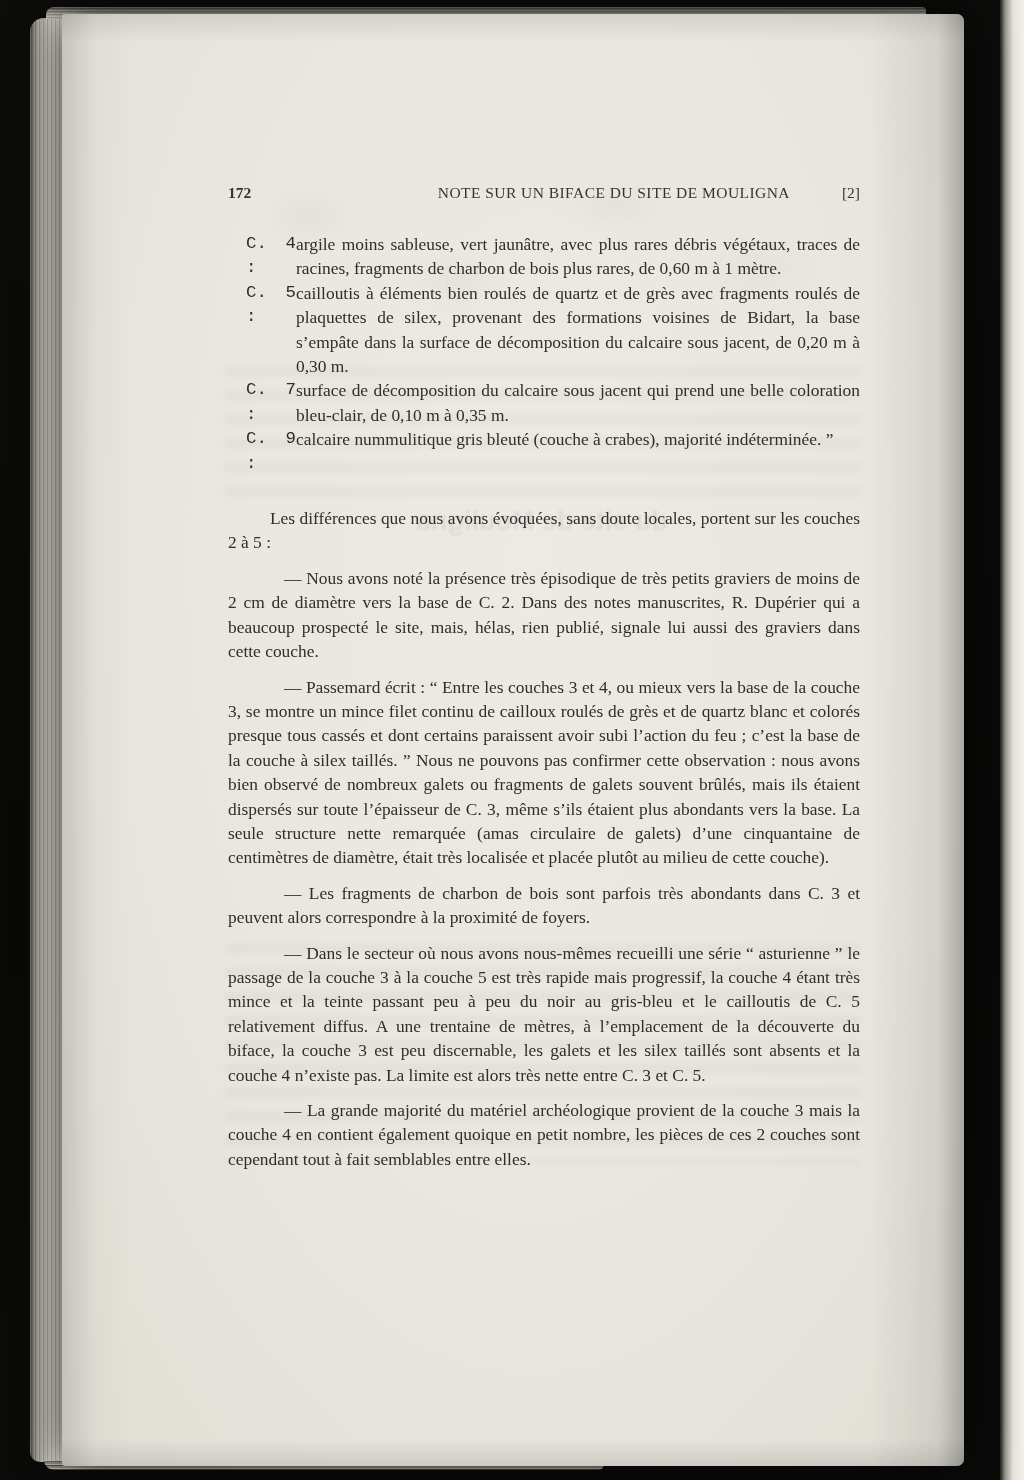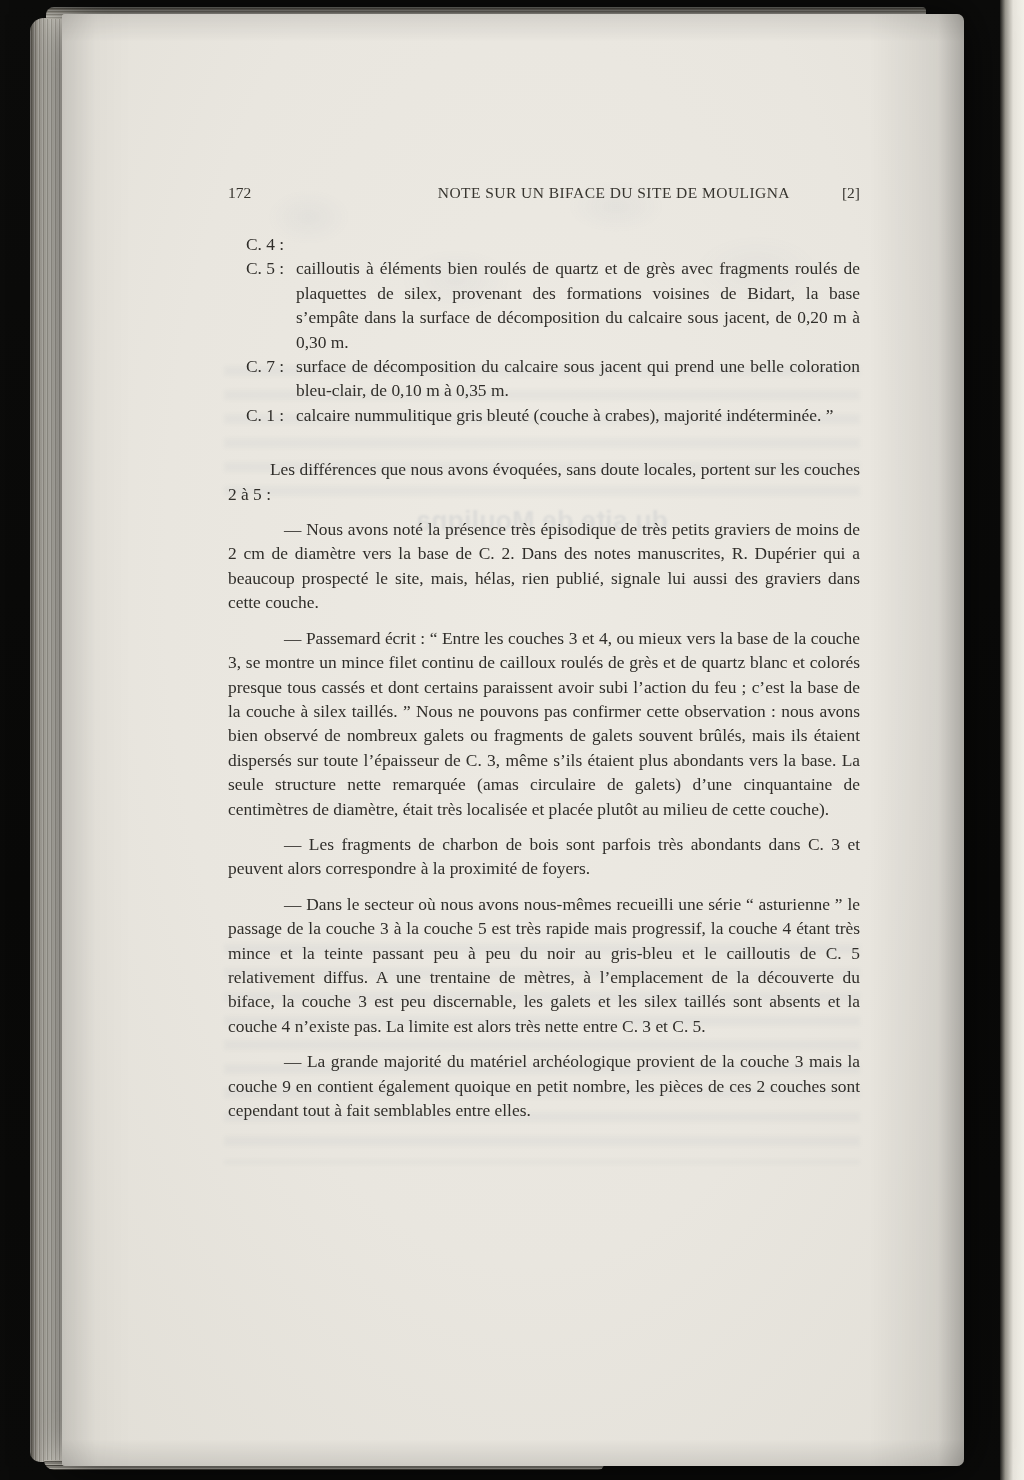--- a/index.html
+++ b/index.html
@@ -58,29 +58,29 @@
     color:#6d7d96; opacity:0.12; transform:scaleX(-1); filter:blur(1px); pointer-events:none; }
   .ghost-lines { position:absolute; width:636px; left:162px; pointer-events:none; opacity:0.045;
     background:repeating-linear-gradient(180deg, #56677f 0 10px, transparent 10px 24px);
     filter:blur(2px); }
   .gl1 { top:352px; height:130px; }
   .gl2 { top:930px; height:220px; }
 
   
   .running-head { position:absolute; left:166px; top:170px; width:632px;
     display:flex; align-items:baseline; font-size:15.5px; color:#37352f; }
-  .running-head .pagenum { width:70px; text-align:left; }
+  .running-head .pagenum { width:70px; text-align:left;font-weight:bold; }
   .running-head .title { flex:1; text-align:right; letter-spacing:0.45px; }
   .running-head .ref { width:70px; text-align:right; }
 
   
   .content { position:absolute; left:166px; top:218px; width:632px;
     font-size:17.4px; line-height:24.4px; color:#302e2a; text-align:justify; }
   .c-item { display:flex; padding-left:18px; }
-  .c-label { flex:0 0 50px; }
+  .c-label { flex:0 0 50px;font-family:Liberation Mono, monospace; }
   .c-text { flex:1; text-align:justify; }
   .content p { margin:0; }
   .intro { margin-top:30px !important; text-indent:42px;font-family:Liberation Serif, serif; }
   .dash { margin-top:11px !important; text-indent:56px; }
 </style>
 </head>
 <body>
 
 <div class="scene">
 
@@ -99,37 +99,38 @@
     <div class="running-head">
       <span class="pagenum">172</span>
       <span class="title">NOTE SUR UN BIFACE DU SITE DE MOULIGNA</span>
       <span class="ref">[2]</span>
     </div>
 
     <div class="content">
 
       <div class="c-item">
         <span class="c-label">C. 4 :</span>
+        <span class="c-text">argile moins sableuse, vert jaunâtre, avec plus rares débris végétaux, traces de racines, fragments de charbon de bois plus rares, de 0,60 m à 1 mètre.</span>
       </div>
       <div class="c-item">
         <span class="c-label">C. 5 :</span>
         <span class="c-text">cailloutis à éléments bien roulés de quartz et de grès avec fragments roulés de plaquettes de silex, provenant des formations voisines de Bidart, la base s’empâte dans la surface de décomposition du calcaire sous jacent, de 0,20 m à 0,30 m.</span>
       </div>
       <div class="c-item">
         <span class="c-label">C. 7 :</span>
         <span class="c-text">surface de décomposition du calcaire sous jacent qui prend une belle coloration bleu-clair, de 0,10 m à 0,35 m.</span>
       </div>
       <div class="c-item">
-        <span class="c-label">C. 1 :</span>
+        <span class="c-label">C. 9 :</span>
         <span class="c-text">calcaire nummulitique gris bleuté (couche à crabes), majorité indéterminée. ”</span>
       </div>
 
       <p class="intro">Les différences que nous avons évoquées, sans doute locales, portent sur les couches 2 à 5 :</p>
 
       <p class="dash">— Nous avons noté la présence très épisodique de très petits graviers de moins de 2 cm de diamètre vers la base de C. 2. Dans des notes manuscrites, R. Dupérier qui a beaucoup prospecté le site, mais, hélas, rien publié, signale lui aussi des graviers dans cette couche.</p>
       <p class="dash">— Passemard écrit : “ Entre les couches 3 et 4, ou mieux vers la base de la couche 3, se montre un mince filet continu de cailloux roulés de grès et de quartz blanc et colorés presque tous cassés et dont certains paraissent avoir subi l’action du feu ; c’est la base de la couche à silex taillés. ” Nous ne pouvons pas confirmer cette observation : nous avons bien observé de nombreux galets ou fragments de galets souvent brûlés, mais ils étaient dispersés sur toute l’épaisseur de C. 3, même s’ils étaient plus abondants vers la base. La seule structure nette remarquée (amas circulaire de galets) d’une cinquantaine de centimètres de diamètre, était très localisée et placée plutôt au milieu de cette couche).</p>
       <p class="dash">— Les fragments de charbon de bois sont parfois très abondants dans C. 3 et peuvent alors correspondre à la proximité de foyers.</p>
       <p class="dash">— Dans le secteur où nous avons nous-mêmes recueilli une série “ asturienne ” le passage de la couche 3 à la couche 5 est très rapide mais progressif, la couche 4 étant très mince et la teinte passant peu à peu du noir au gris-bleu et le cailloutis de C. 5 relativement diffus. A une trentaine de mètres, à l’emplacement de la découverte du biface, la couche 3 est peu discernable, les galets et les silex taillés sont absents et la couche 4 n’existe pas. La limite est alors très nette entre C. 3 et C. 5.</p>
-      <p class="dash">— La grande majorité du matériel archéologique provient de la couche 3 mais la couche 9 en contient également quoique en petit nombre, les pièces de ces 2 couches sont cependant tout à fait semblables entre elles.</p>
+      <p class="dash">— La grande majorité du matériel archéologique provient de la couche 3 mais la couche 4 en contient également quoique en petit nombre, les pièces de ces 2 couches sont cependant tout à fait semblables entre elles.</p>
 
     </div>
   </div>
 </div>
 
 </body></html>

